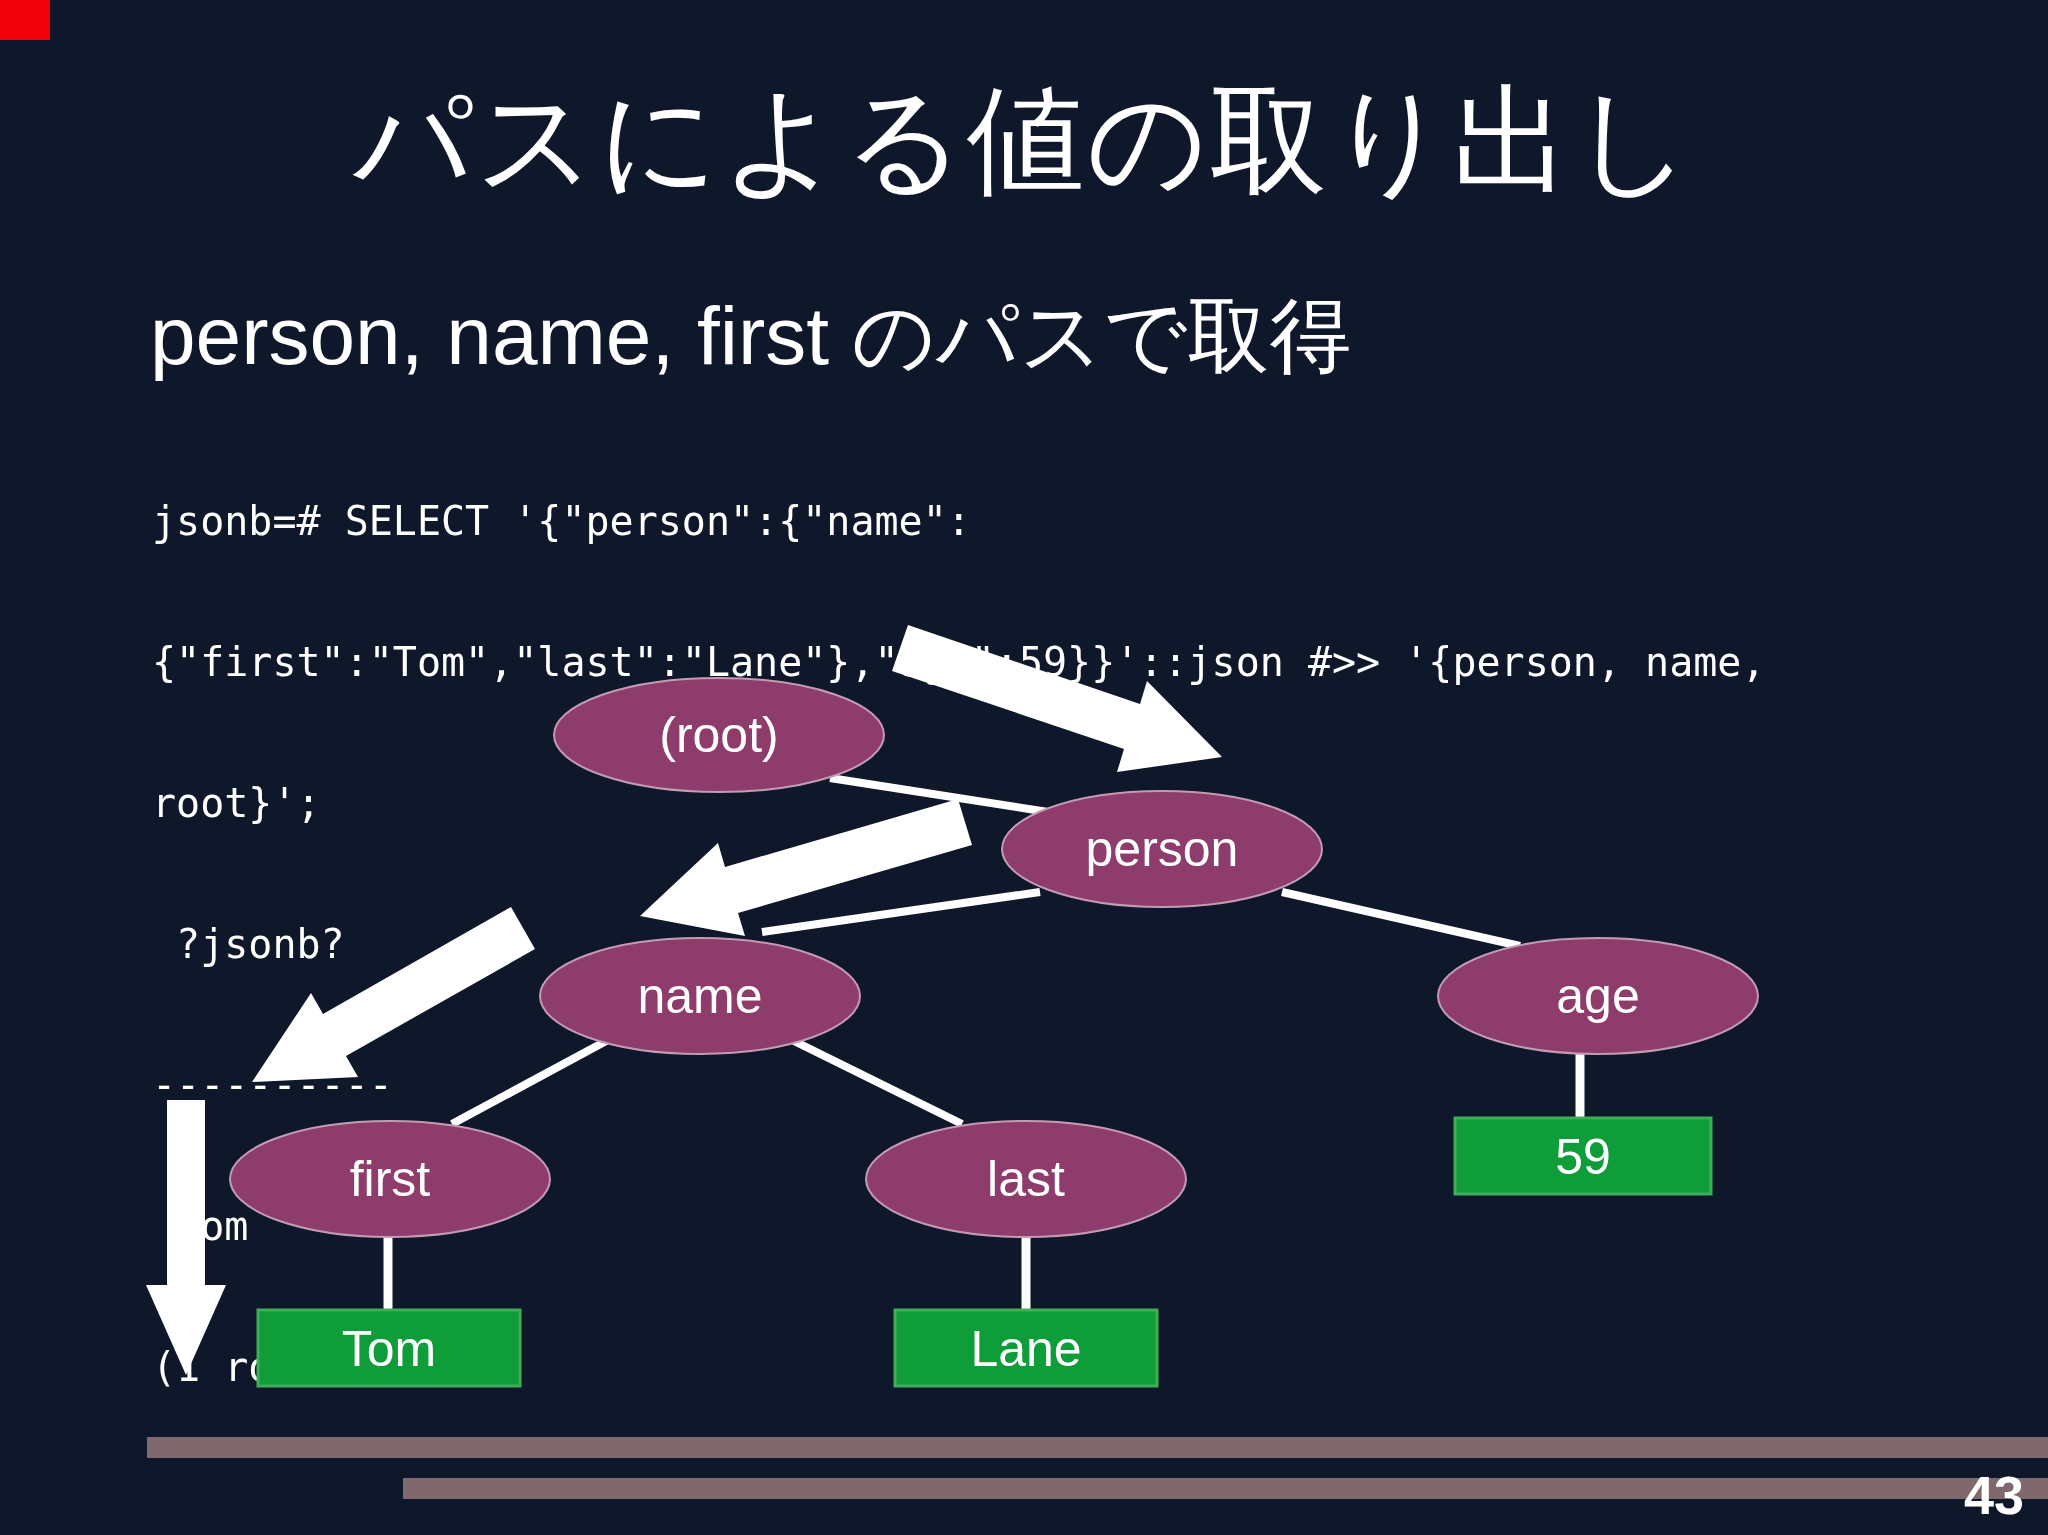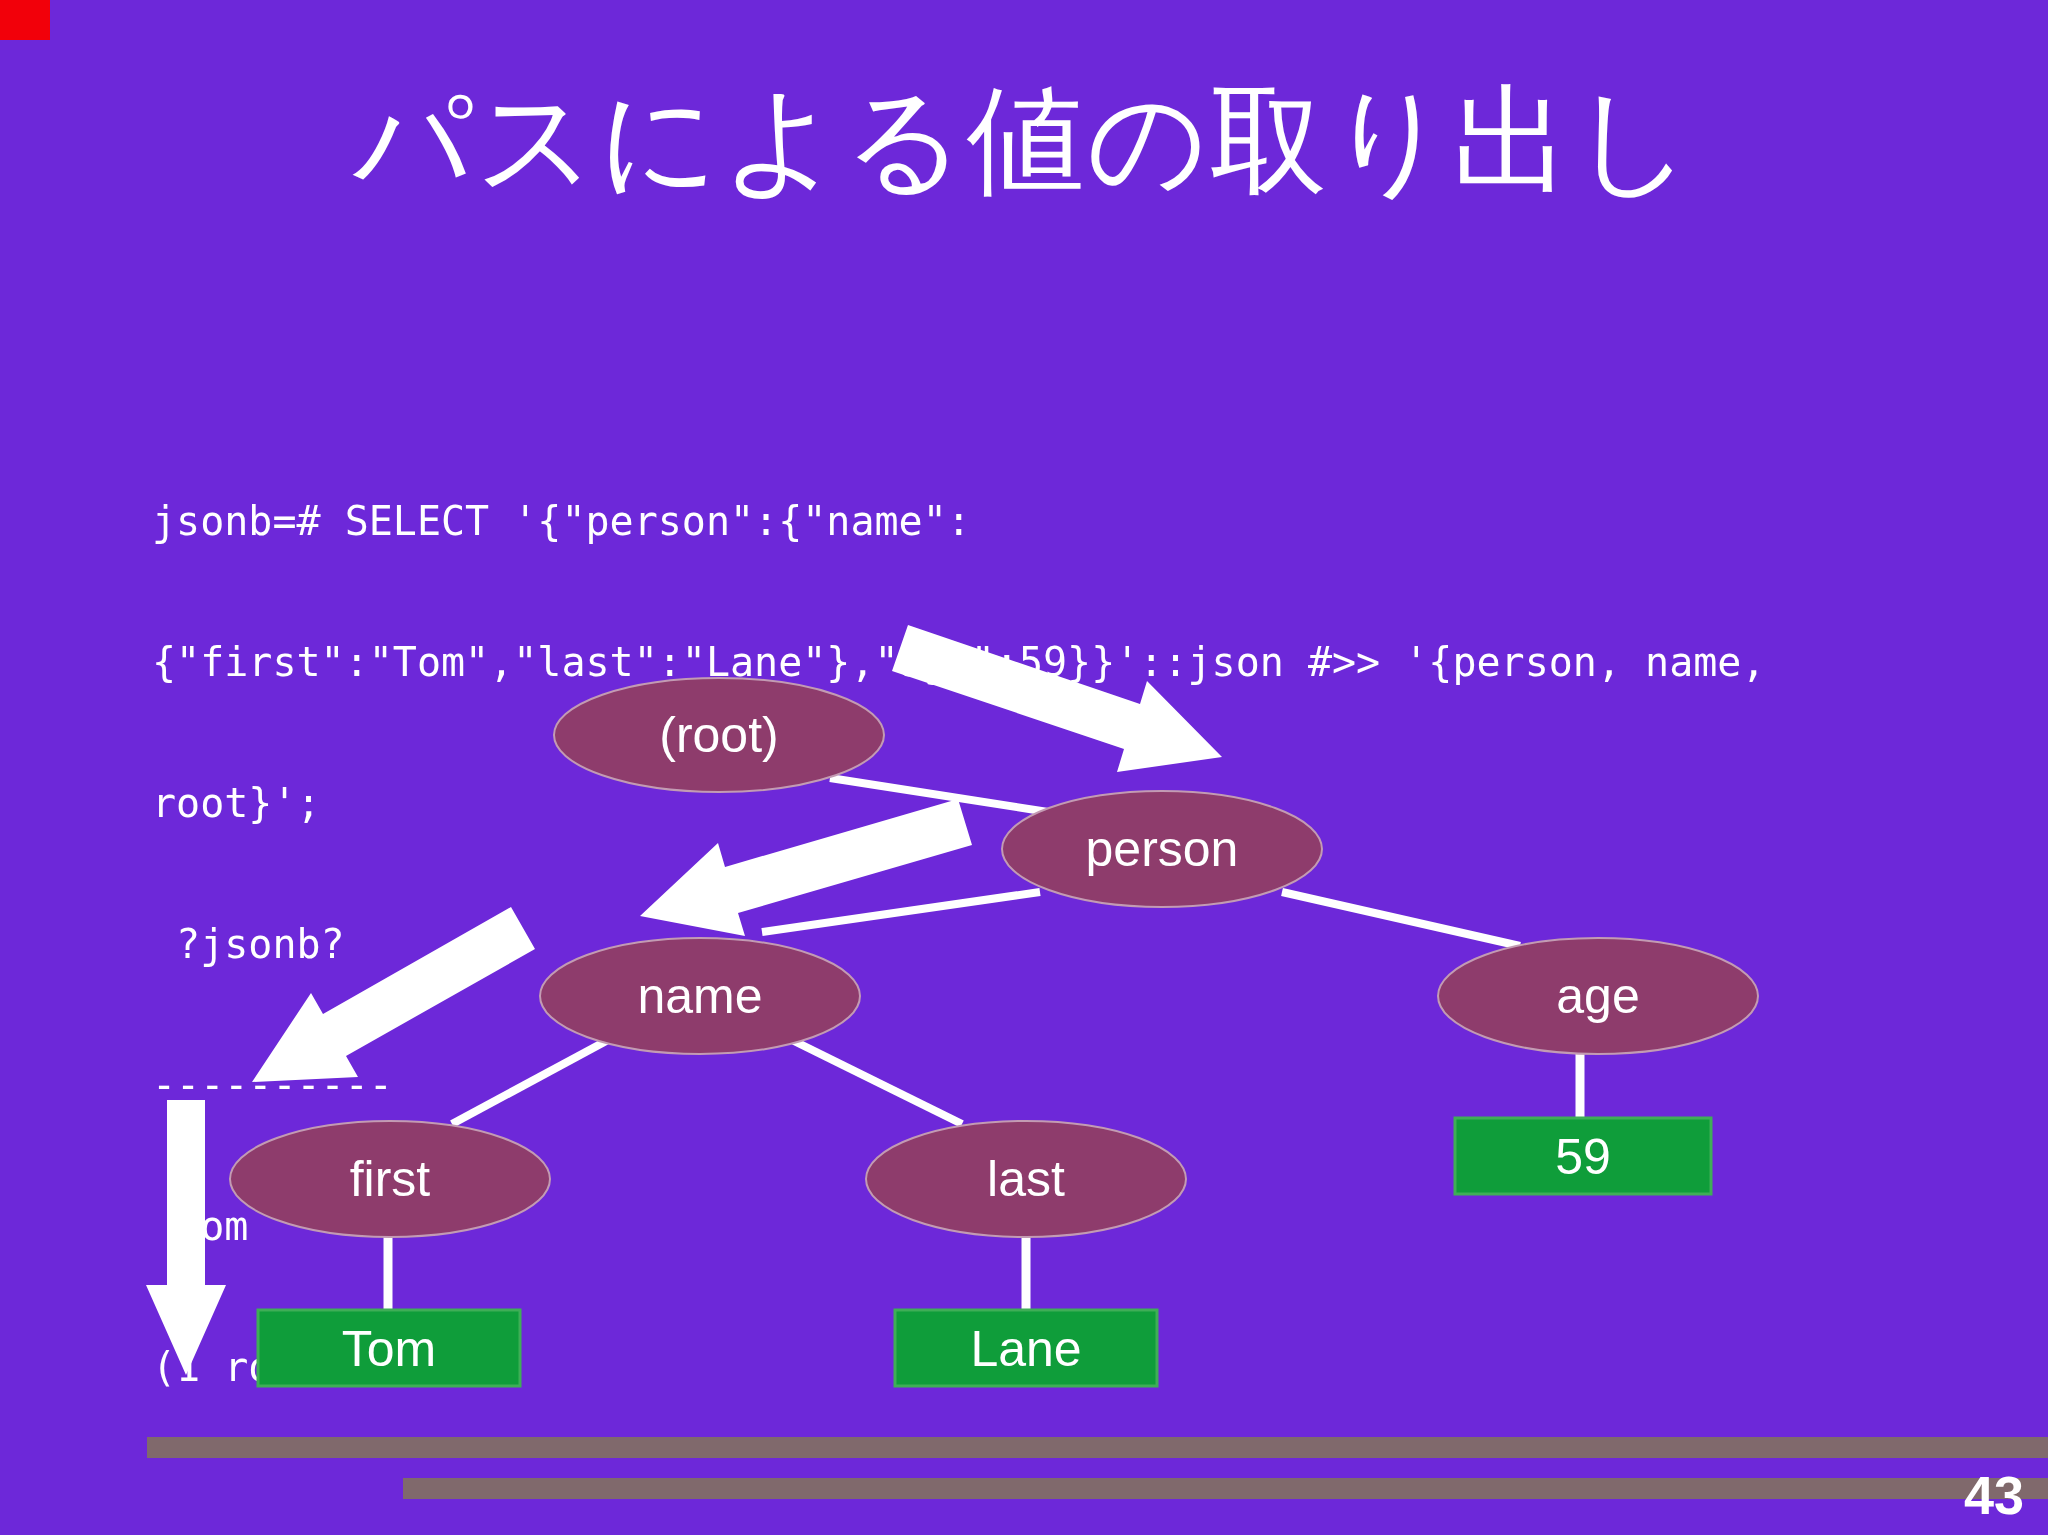--- a/index.html
+++ b/index.html
@@ -1,20 +1,20 @@
 <!DOCTYPE html>
 <html><head>
 <meta charset="utf-8">
 <style>
   html,body{margin:0;padding:0;background:#000;}
   .slide{
     position:relative;
     width:2048px;height:1535px;
     overflow:hidden;
-    background:#6d28d9;
+    background:#0f172a;
     font-family:"Liberation Sans","DejaVu Sans",sans-serif;
     color:#ffffff;
   }
   .corner-marker{
     position:absolute;left:0;top:0;width:50px;height:40px;
     background:#f2000a;
   }
   .title{
     position:absolute;left:0;top:62px;width:100%;
     text-align:center;
@@ -52,20 +52,21 @@
 </style>
 </head>
 <body>
 
 <div class="slide">
 
   <div class="corner-marker"></div>
 
   <h1 class="title">パスによる値の取り出し</h1>
 
+  <h2 class="subtitle">person, name, first のパスで取得</h2>
 
   <div class="code">
     <div>jsonb=# SELECT '{"person":{"name":</div>
     <div>{"first":"Tom","last":"Lane"},"age":59}}'::json #&gt;&gt; '{person, name,</div>
     <div>root}';</div>
     <div> ?jsonb?</div>
     <div>----------</div>
     <div> Tom</div>
     <div>(1 row)</div>
   </div>

